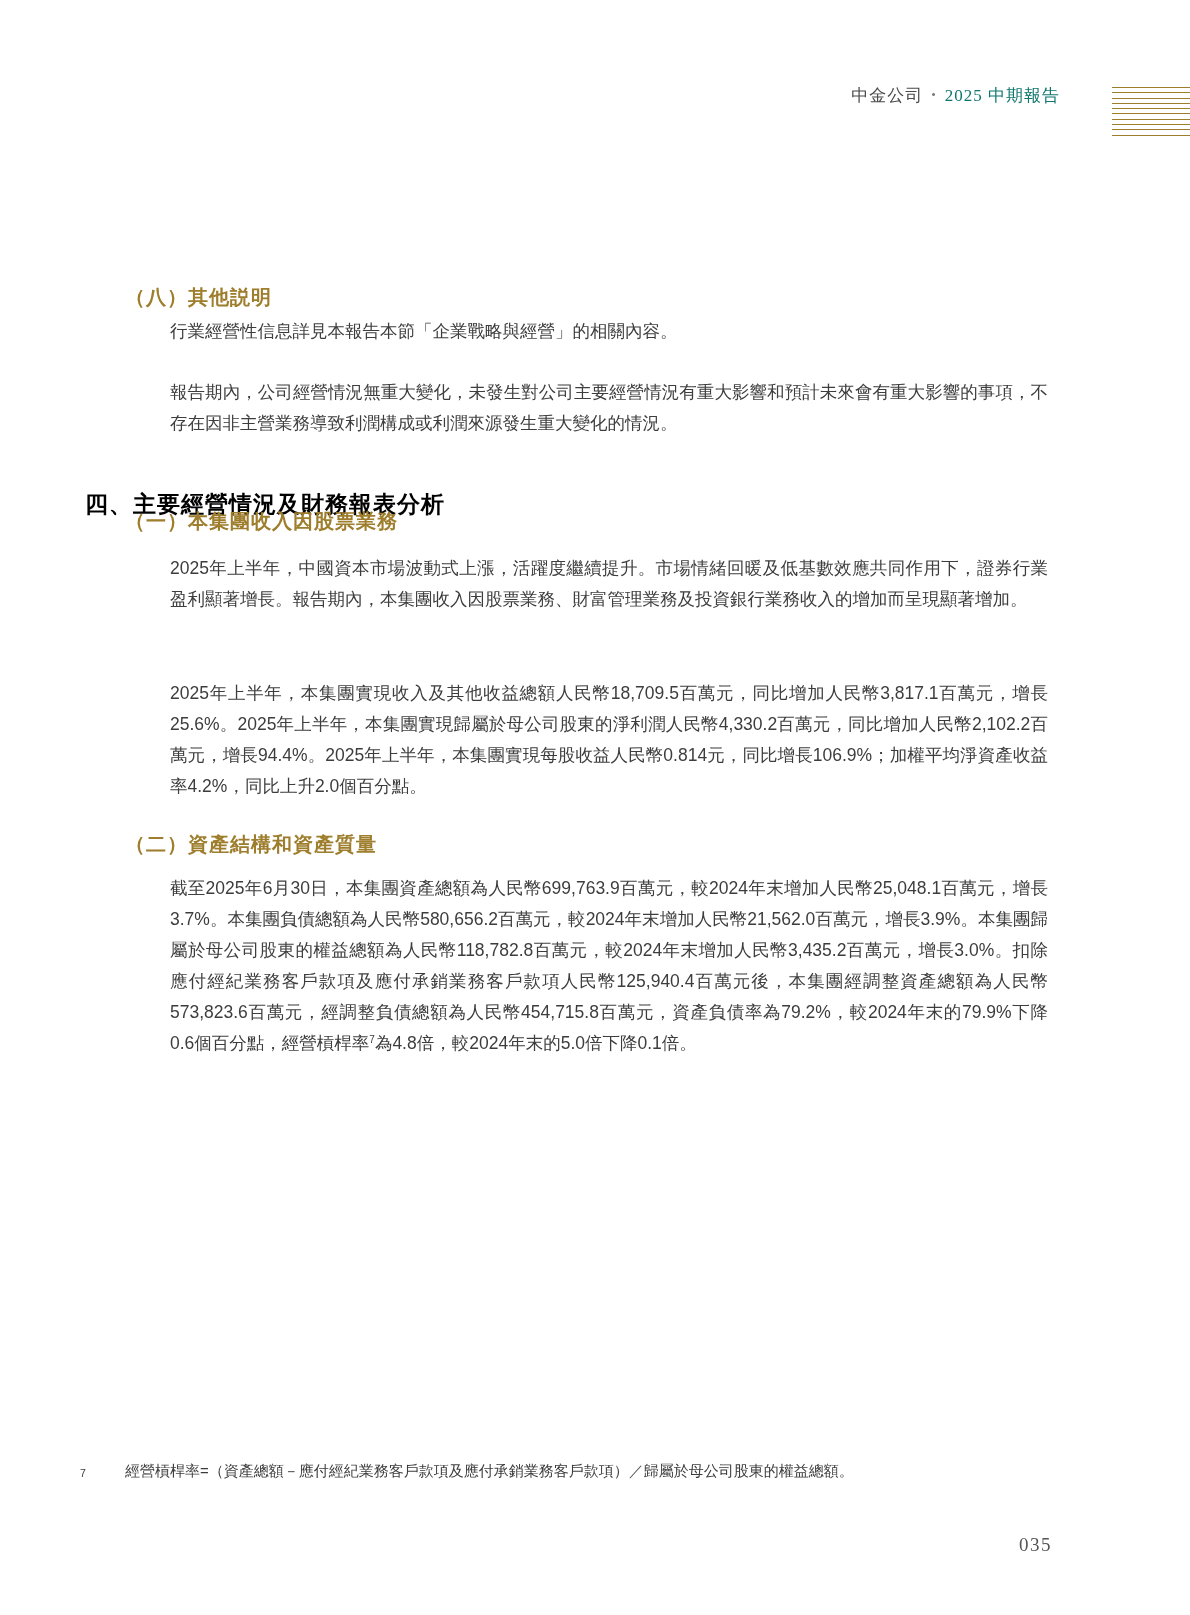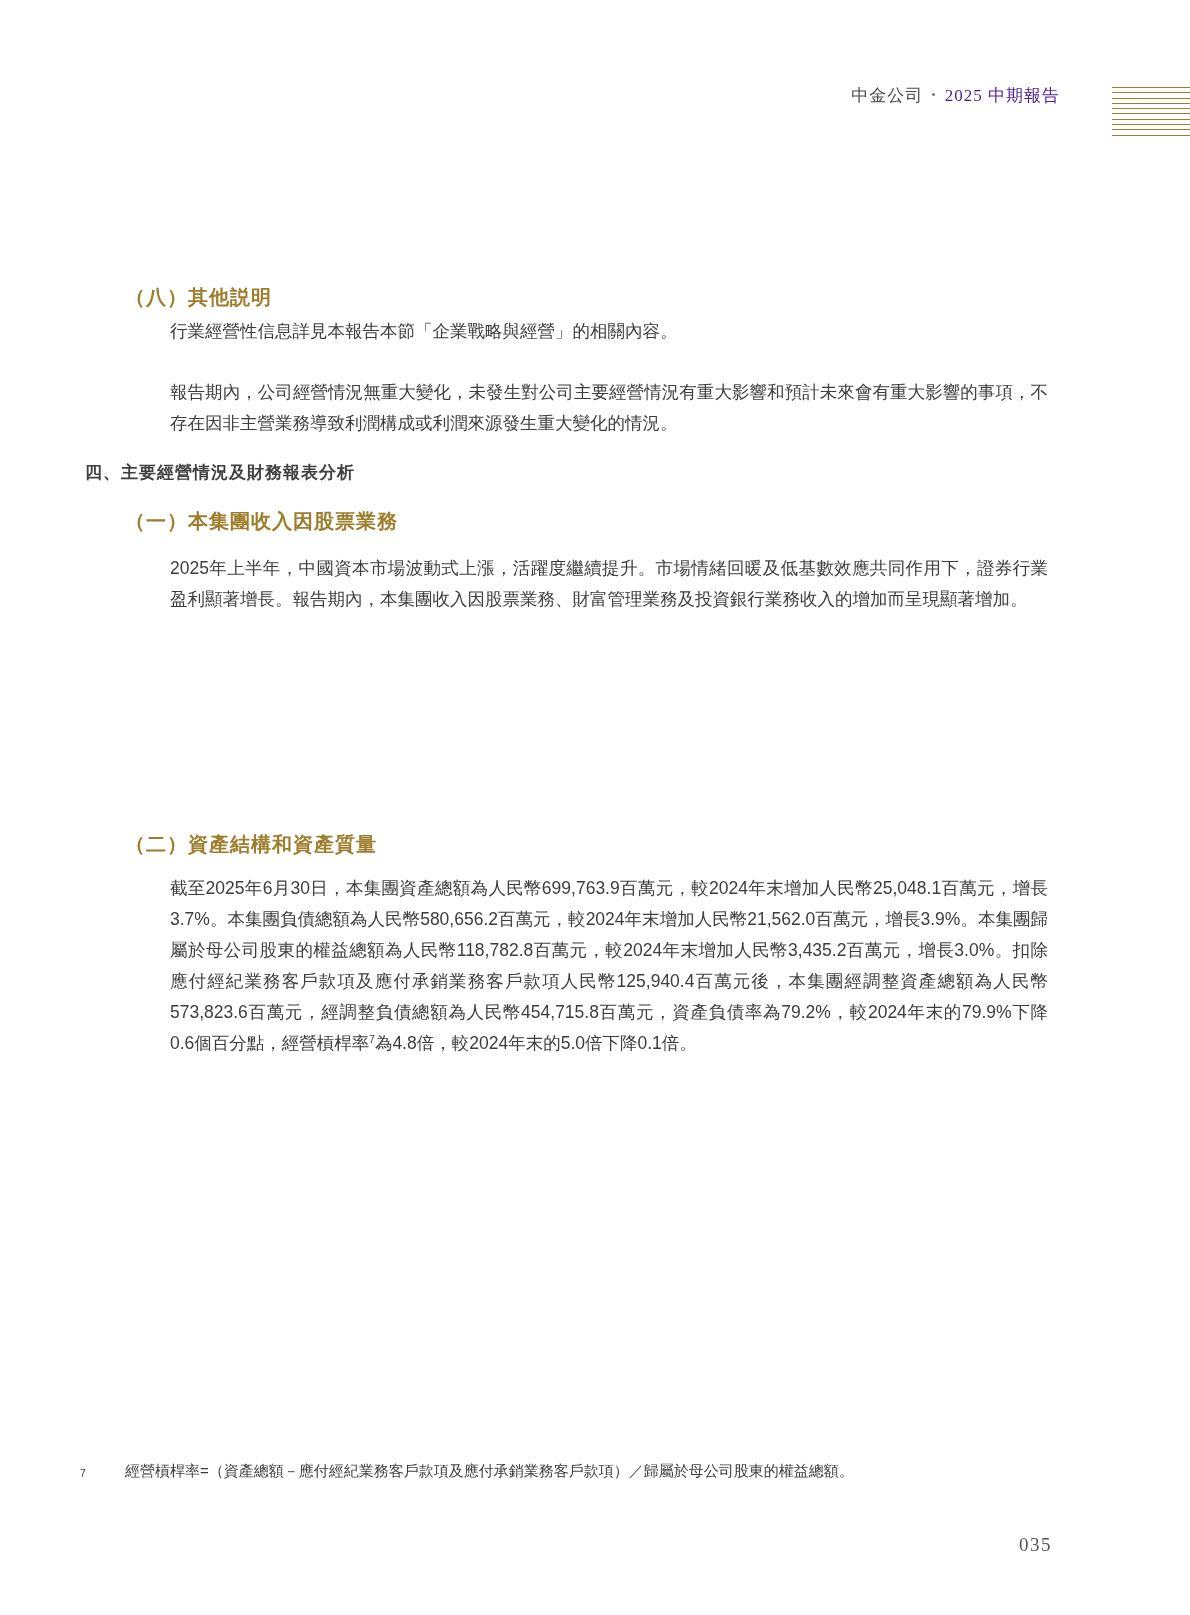--- a/index.html
+++ b/index.html
@@ -20,42 +20,43 @@
     position: absolute;
     top: 84px;
     right: 130px;
     font-family: "Liberation Serif", serif;
     font-size: 17px;
     letter-spacing: 1px;
     white-space: nowrap;
   }
   .header-brand { color: #4a4a4a; }
   .header-sep   { color: #777777; margin: 0 8px; font-size: 13px; vertical-align: 2px; }
-  .header-report{ color: #4c1d95; }
+  .header-report{ color: #0f766e; }
   .stripes {
     position: absolute;
     top: 87px;
     right: 0;
     width: 78px;
     height: 49px;
     background: repeating-linear-gradient(
       to bottom,
       #9e7e2c 0px, #9e7e2c 1px,
       transparent 1px, transparent 5.3px
     );
   }
   
   .h-major {
     position: absolute;
     left: 85px;
-    color: #404040;
-    font-size: 17px;
+    color: #000000;
+    font-size: 23px;
     font-weight: bold;
     letter-spacing: 1px;
     white-space: nowrap;
+    margin-top: 28px;
   }
   .h-sub {
     position: absolute;
     left: 125px;
     color: #9e7e2c;
     font-size: 20px;
     font-weight: bold;
     letter-spacing: 1px;
     white-space: nowrap;
   }
@@ -122,20 +123,21 @@
   <div class="para" style="top: 377px;">報告期內，公司經營情況無重大變化，未發生對公司主要經營情況有重大影響和預計未來會有重大影響的事項，不存在因非主營業務導致利潤構成或利潤來源發生重大變化的情況。</div>
 
   <div class="para" style="top: 316px;">行業經營性信息詳見本報告本節「企業戰略與經營」的相關內容。</div>
 
   <div class="h-major" style="top: 461px;">四、主要經營情況及財務報表分析</div>
 
   <div class="h-sub" style="top: 508px;">（一）本集團收入因股票業務</div>
 
   <div class="para" style="top: 553px;">2025年上半年，中國資本市場波動式上漲，活躍度繼續提升。市場情緒回暖及低基數效應共同作用下，證券行業盈利顯著增長。報告期內，本集團收入因股票業務、財富管理業務及投資銀行業務收入的增加而呈現顯著增加。</div>
 
+  <div class="para" style="top: 678px;">2025年上半年，本集團實現收入及其他收益總額人民幣18,709.5百萬元，同比增加人民幣3,817.1百萬元，增長25.6%。2025年上半年，本集團實現歸屬於母公司股東的淨利潤人民幣4,330.2百萬元，同比增加人民幣2,102.2百萬元，增長94.4%。2025年上半年，本集團實現每股收益人民幣0.814元，同比增長106.9%；加權平均淨資產收益率4.2%，同比上升2.0個百分點。</div>
 
   <div class="h-sub" style="top: 831px;">（二）資產結構和資產質量</div>
 
   <div class="para" style="top: 873px;"><span>截至2025年6月30日，本集團資產總額為人民幣699,763.9百萬元，較2024年末增加人民幣25,048.1百萬元，增長3.7%。本集團負債總額為人民幣580,656.2百萬元，較2024年末增加人民幣21,562.0百萬元，增長3.9%。本集團歸屬於母公司股東的權益總額為人民幣118,782.8百萬元，較2024年末增加人民幣3,435.2百萬元，增長3.0%。扣除應付經紀業務客戶款項及應付承銷業務客戶款項人民幣125,940.4百萬元後，本集團經調整資產總額為人民幣573,823.6百萬元，經調整負債總額為人民幣454,715.8百萬元，資產負債率為79.2%，較2024年末的79.9%下降0.6個百分點，經營槓桿率</span><sup>7</sup><span>為4.8倍，較2024年末的5.0倍下降0.1倍。</span></div>
 
   <div class="footnote">
     <div class="footnote-marker">7</div>
     <div class="footnote-text">經營槓桿率=（資產總額－應付經紀業務客戶款項及應付承銷業務客戶款項）／歸屬於母公司股東的權益總額。</div>
   </div>
 

